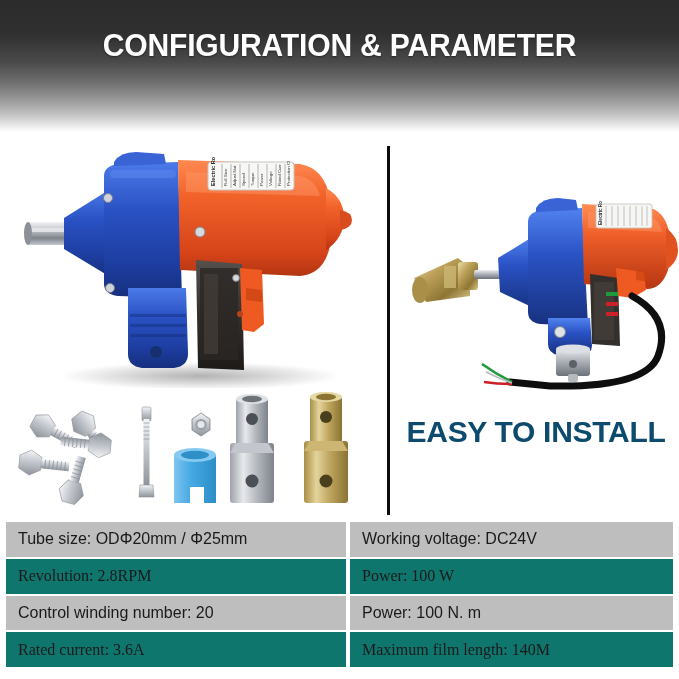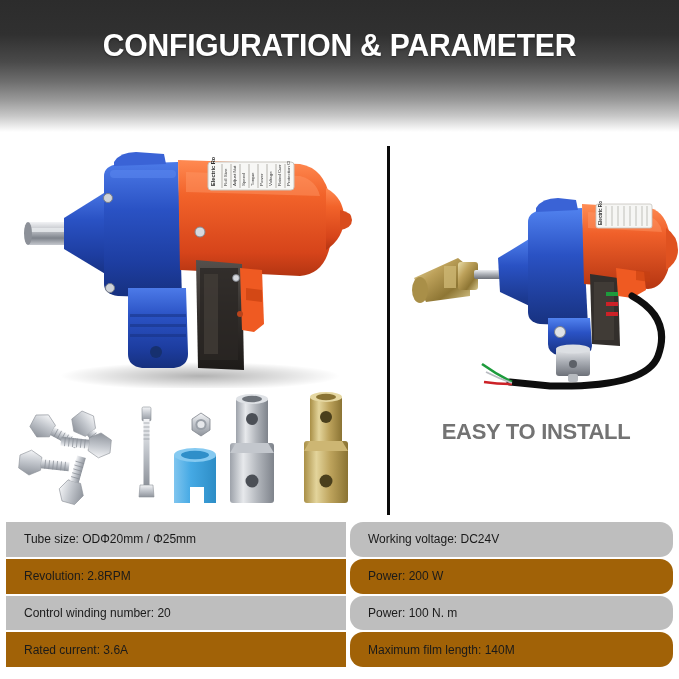--- a/index.html
+++ b/index.html
@@ -18,33 +18,33 @@
 
   
   .divider{position:absolute;left:387px;top:146px;width:3px;height:369px;
            background:#0b0b0b;}
 
   .photo-left{position:absolute;left:0px;top:118px;width:380px;height:270px;}
   .photo-right{position:absolute;left:400px;top:150px;width:279px;height:245px;}
   .accessories{position:absolute;left:4px;top:385px;width:372px;height:128px;}
   .easy{position:absolute;left:398px;top:408px;width:276px;height:48px;
         display:flex;align-items:center;justify-content:center;
-        font-size:22px;font-weight:bold;color:#737373;letter-spacing:-0.3px;
+        font-size:30px;font-weight:bold;color:#0c4a6e;letter-spacing:-0.3px;
         white-space:nowrap;}
 
   
   .spec{position:absolute;left:0;top:522px;width:679px;height:157px;
         display:flex;flex-direction:column;gap:2px;}
   .spec-row{display:flex;flex:1;gap:4px;padding:0 6px;box-sizing:border-box;}
   .cell{flex:1 1 0;display:flex;align-items:center;
-        padding-left:18px;box-sizing:border-box;
-        font-size:12px;color:#1a1a1a;white-space:nowrap;overflow:hidden;}
-  .cell.right{flex:0 0 323px;border-radius:13px;}
+        padding-left:12px;box-sizing:border-box;
+        font-size:16px;color:#1a1a1a;white-space:nowrap;overflow:hidden;}
+  .cell.right{flex:0 0 323px;}
   .gray .cell{background:#bebebe;}
-  .blue .cell{background:#a16207;}
+  .blue .cell{background:#0f766e;font-family:Liberation Serif, serif;}
   .spec-row:last-child{margin-bottom:12px;}
 </style>
 </head>
 <body>
 
 <div id="page">
 
   <div class="banner">
     <div class="banner-title">CONFIGURATION &amp; PARAMETER</div>
   </div>
@@ -376,21 +376,21 @@
 
   <div class="easy">EASY TO INSTALL</div>
 
   <div class="spec">
     <div class="spec-row gray">
       <div class="cell">Tube size: ODΦ20mm / Φ25mm</div>
       <div class="cell right">Working voltage: DC24V</div>
     </div>
     <div class="spec-row blue">
       <div class="cell">Revolution: 2.8RPM</div>
-      <div class="cell right">Power: 200 W</div>
+      <div class="cell right">Power: 100 W</div>
     </div>
     <div class="spec-row gray">
       <div class="cell">Control winding number: 20</div>
       <div class="cell right">Power: 100 N. m</div>
     </div>
     <div class="spec-row blue">
       <div class="cell">Rated current: 3.6A</div>
       <div class="cell right">Maximum film length: 140M</div>
     </div>
   </div>

